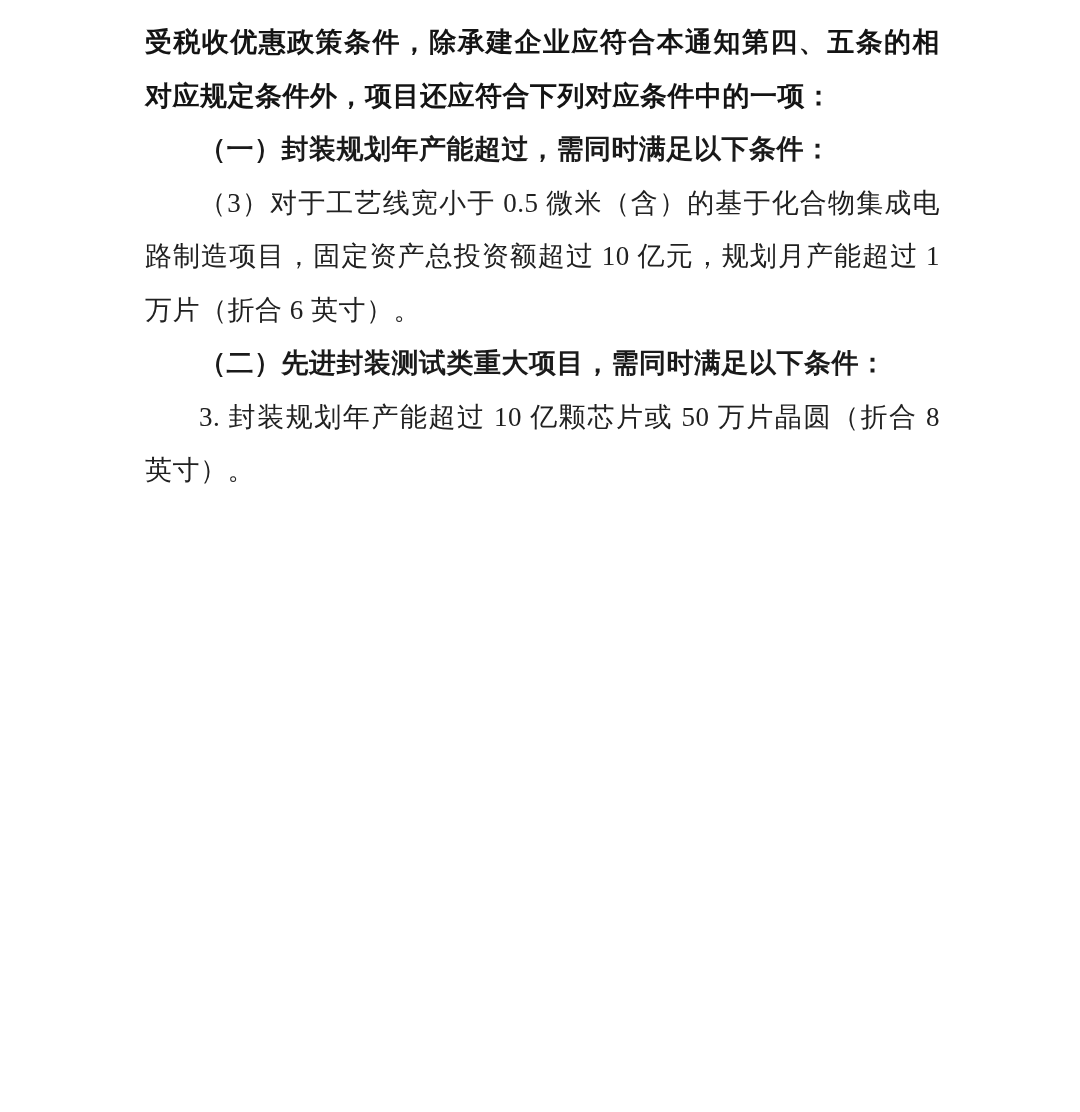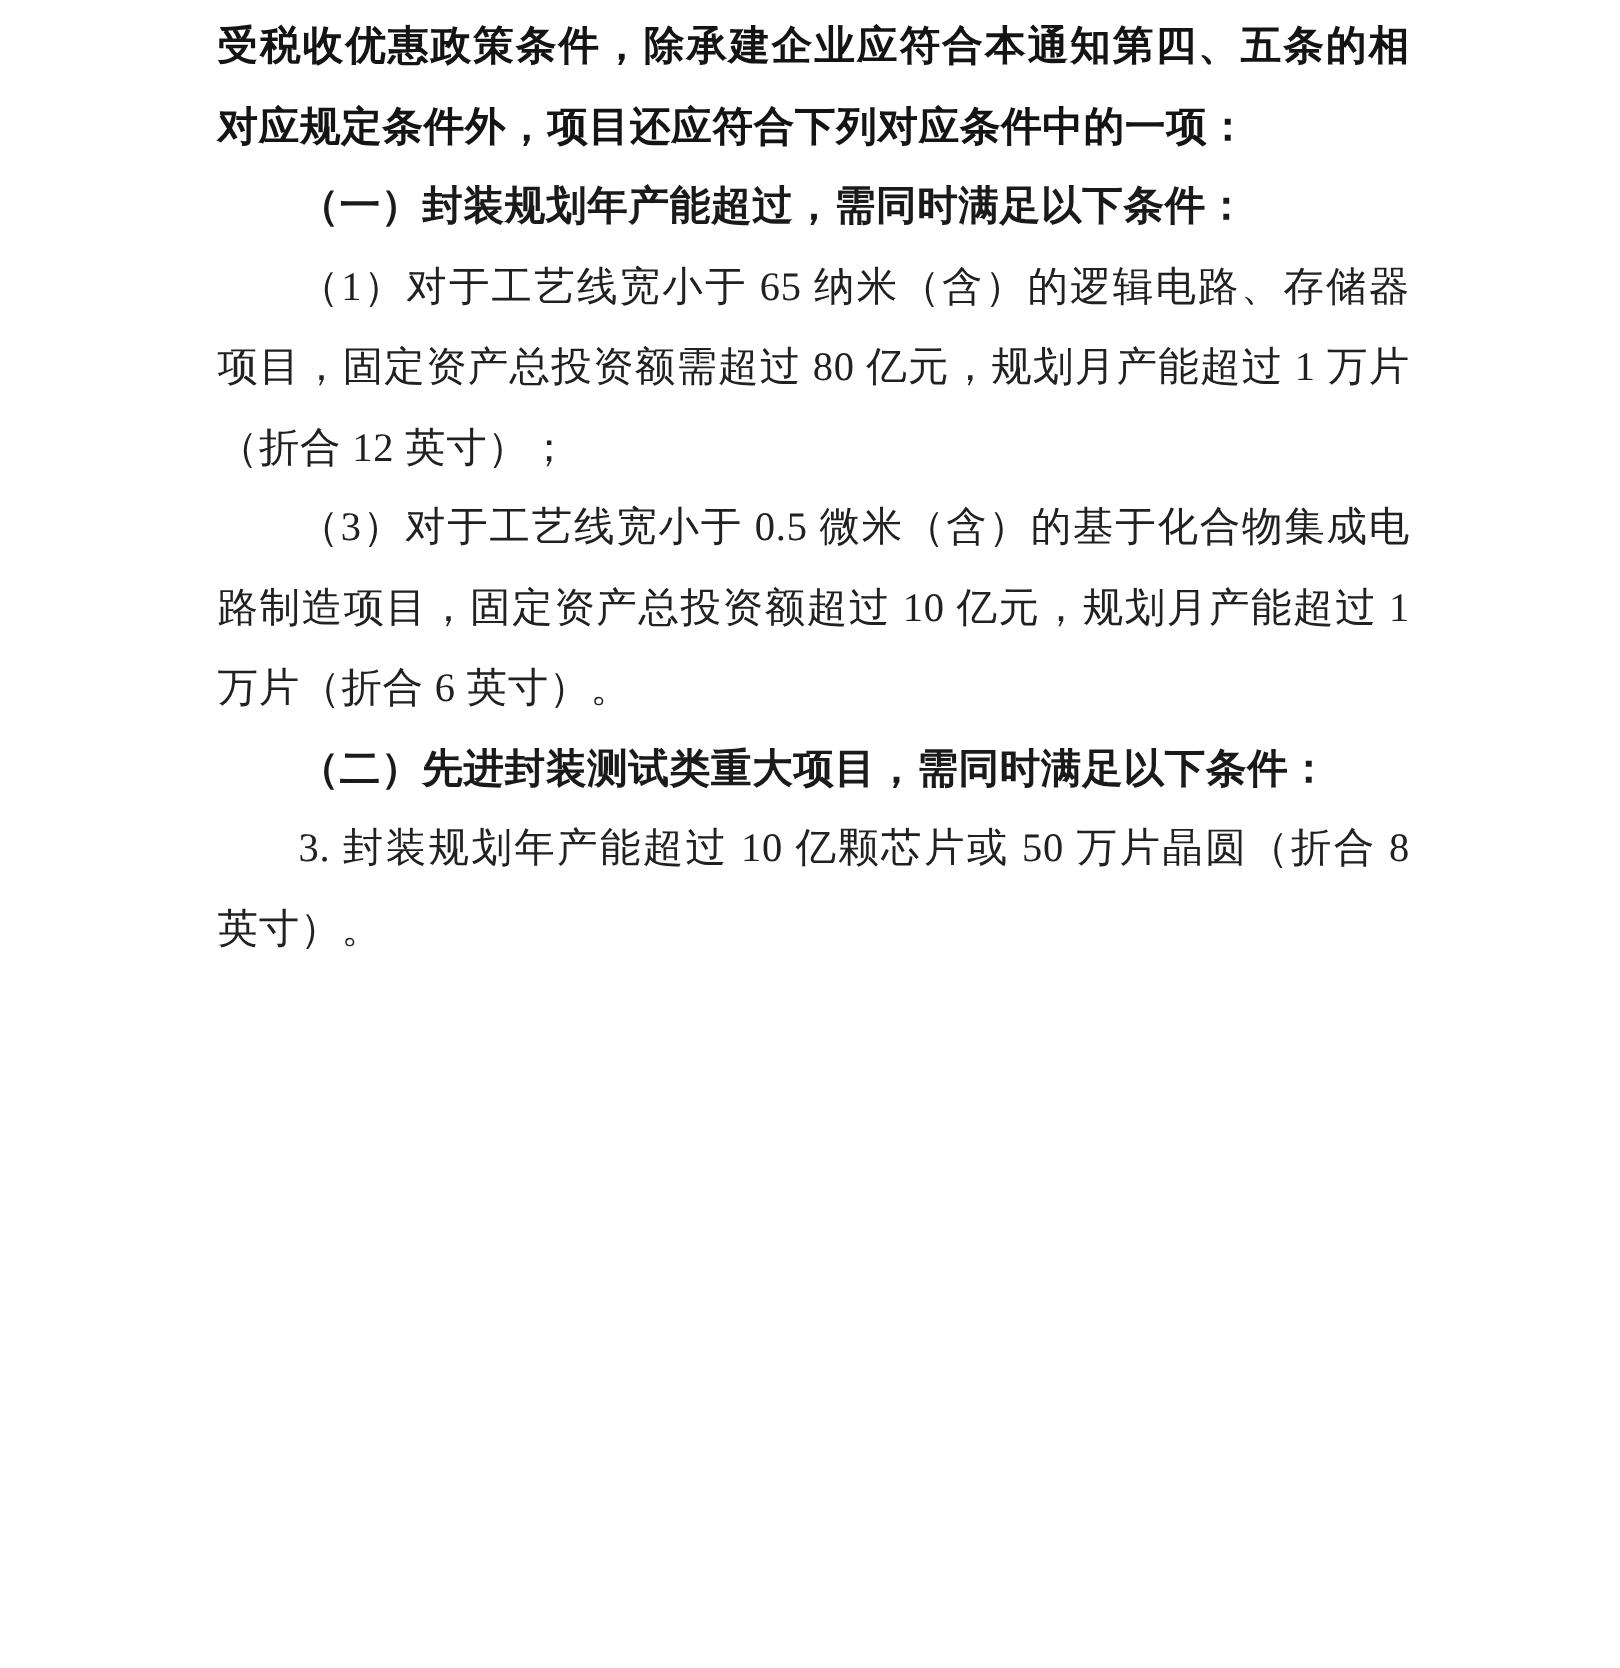--- a/index.html
+++ b/index.html
@@ -9,21 +9,21 @@
   }
   .page {
     position: relative;
     width: 1080px;
     height: 1112px;
     background: #ffffff;
     overflow: hidden;
   }
   .doc {
     position: absolute;
-    top: 4px;
+    top: 16px;
     left: 145px;
     width: 795px;
     color: #212121;
   }
   .doc p {
     margin: 0;
     padding: 0;
     font-size: 27px;
     line-height: 53.5px;
     text-align: justify;
@@ -51,18 +51,17 @@
     text-indent: 2em;
   }
 </style>
 </head>
 <body>
 
 <div class="page">
   <div class="doc">
     <p class="para-intro">受税收优惠政策条件，除承建企业应符合本通知第四、五条的相对应规定条件外，项目还应符合下列对应条件中的一项：</p>
     <p class="para-heading">（一）封装规划年产能超过，需同时满足以下条件：</p>
-    <p class="para-body">（1）对于工艺线宽小于 65 纳米（含）的逻辑电路、存储器项目，固定资产总投资额需超过 80 亿元，规划月产能超过 1 万片（折合 12 英寸）；</p>
     <p class="para-body">（3）对于工艺线宽小于 0.5 微米（含）的基于化合物集成电路制造项目，固定资产总投资额超过 10 亿元，规划月产能超过 1 万片（折合 6 英寸）。</p>
     <p class="para-heading">（二）先进封装测试类重大项目，需同时满足以下条件：</p>
     <p class="para-body">3. 封装规划年产能超过 10 亿颗芯片或 50 万片晶圆（折合 8 英寸）。</p>
   </div>
 </div>
 
 </body></html>

